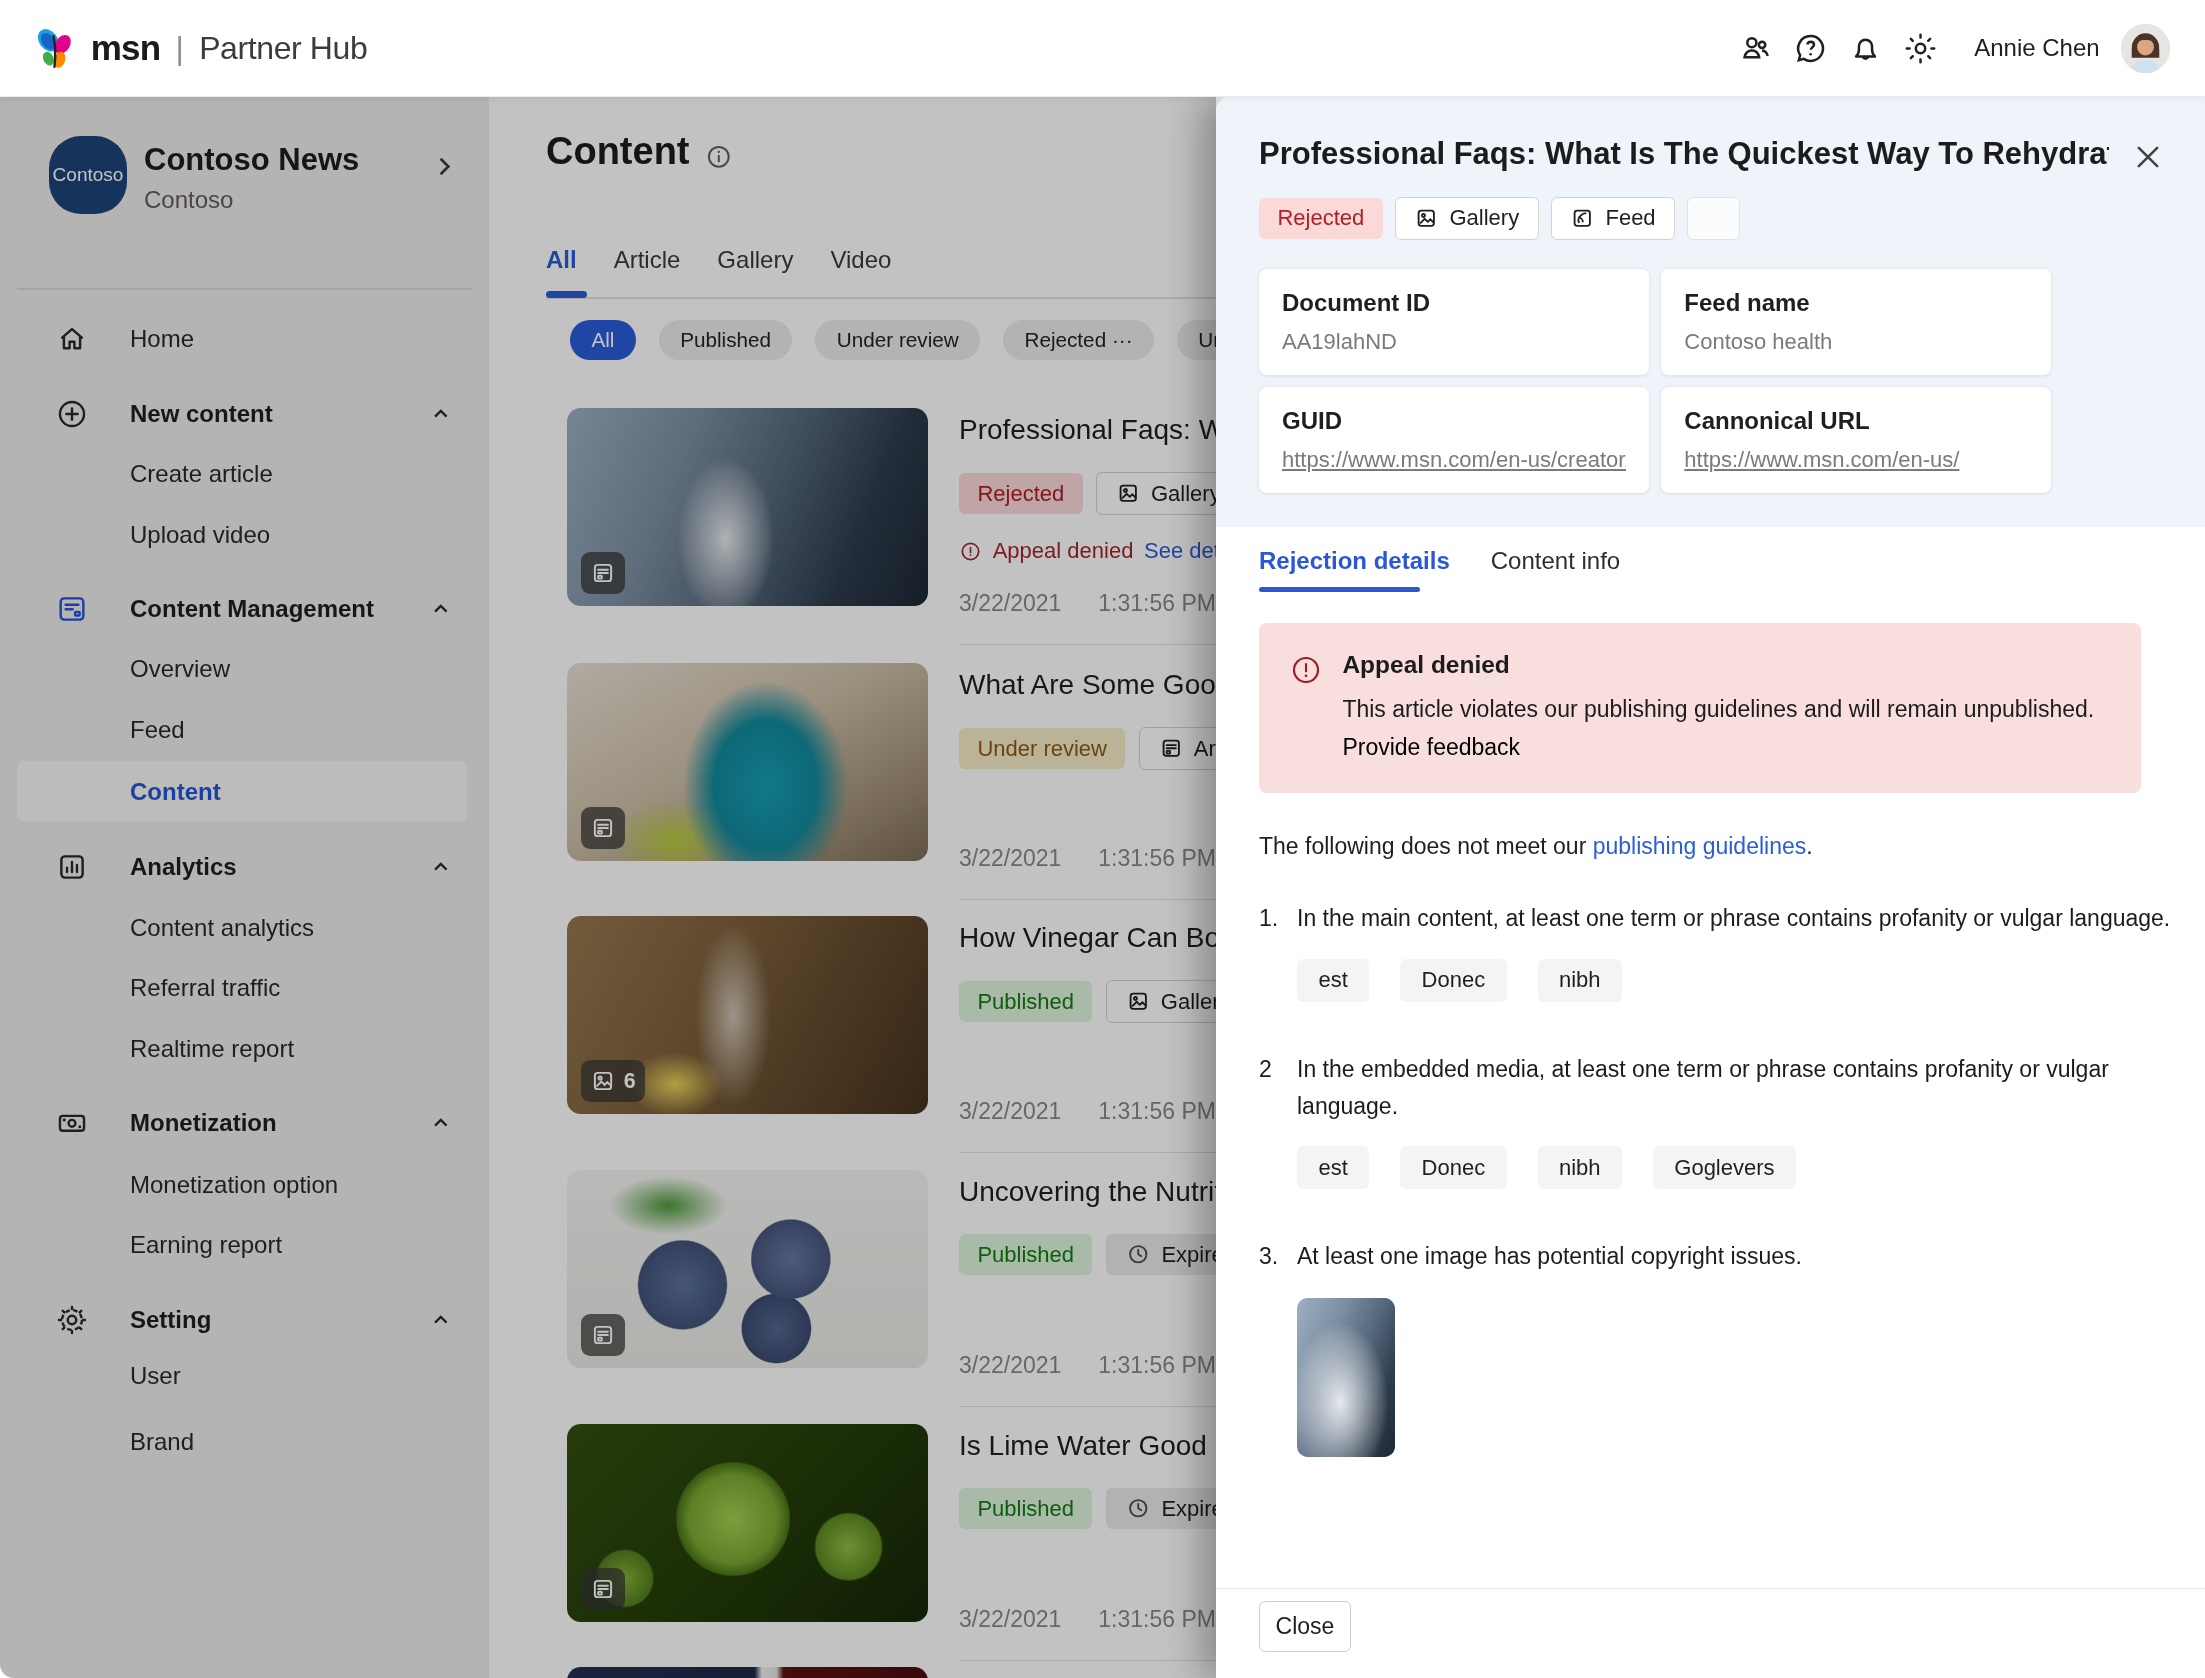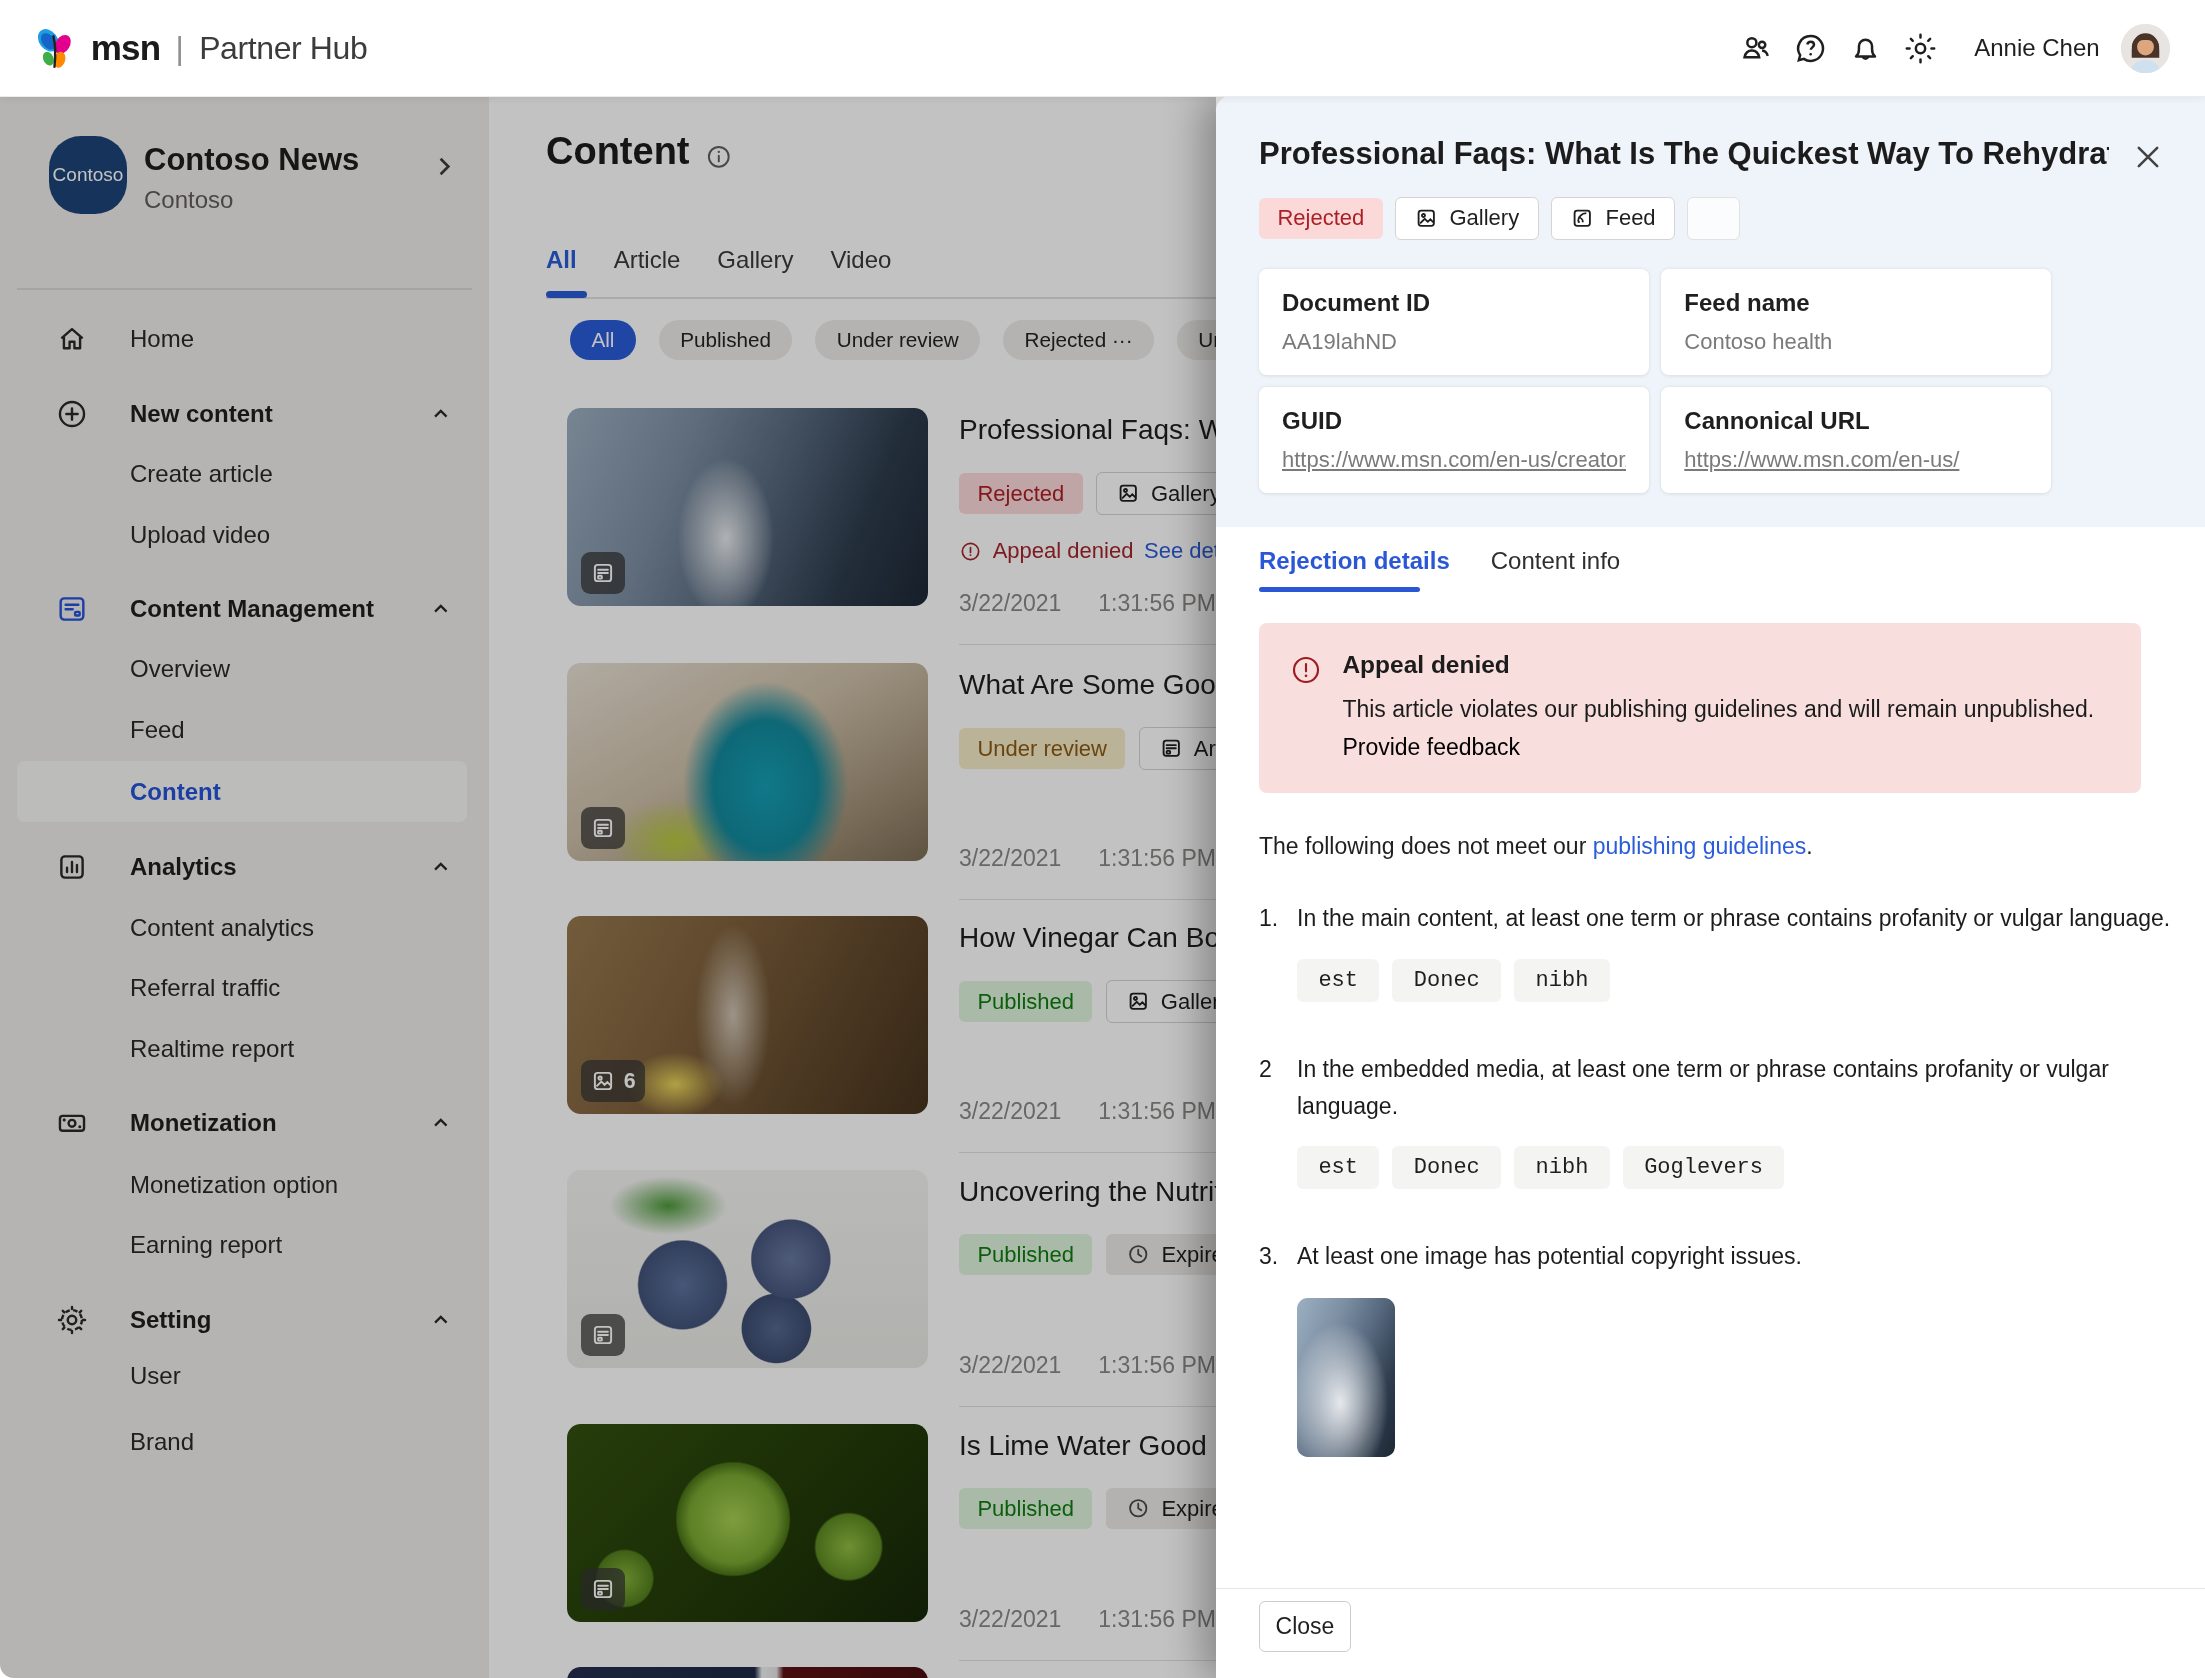--- a/index.html
+++ b/index.html
@@ -131,21 +131,21 @@
   .alertbox .aicon svg{width:32px;height:32px;}
   .atitle{font-size:24.5px;font-weight:bold;color:#1c1c1c;}
   .abody{font-size:23px;color:#1c1c1c;line-height:38px;margin-top:10.7px;max-width:770px;}
   .abody a{color:#000000;cursor:pointer;}
   .guideline{margin-top:40px;font-size:23px;color:#1f1f1f;}
   .guideline .glink{color:#2b5cd9;cursor:pointer;}
   .issue{display:flex;margin-top:40px;font-size:23px;color:#1c1c1c;line-height:37px;}
   .issue .num{width:38px;flex:0 0 38px;}
   .issue .itext{max-width:827px;}
   .issue .itext .l1{white-space:nowrap;}
-  .issue-tags{margin:21.4px 0 0 38px;display:flex;gap:13px;font-family:Liberation Mono, monospace;}
+  .issue-tags{margin:21.4px 0 0 38px;display:flex;gap:31px;}
   .chip{display:inline-flex;align-items:center;height:43px;padding:0 21.4px;background:#f4f4f3;border-radius:6.1px;
         font-size:22px;color:#1f1f1f;}
   .cpy-img{margin:23px 0 0 38px;width:98px;height:159px;border-radius:10.7px;overflow:hidden;}
   .panel-footer{height:90px;border-top:1.5px solid #e8e6e4;position:relative;}
   .close-btn{position:absolute;left:43px;top:12.3px;width:90px;height:49px;background:#fff;border:1.5px solid #cfcdcb;
              border-radius:6.1px;font-size:23px;color:#1f1f1f;display:flex;align-items:center;justify-content:center;cursor:pointer;}
 
   svg{display:block;}
 </style>
 </head>

